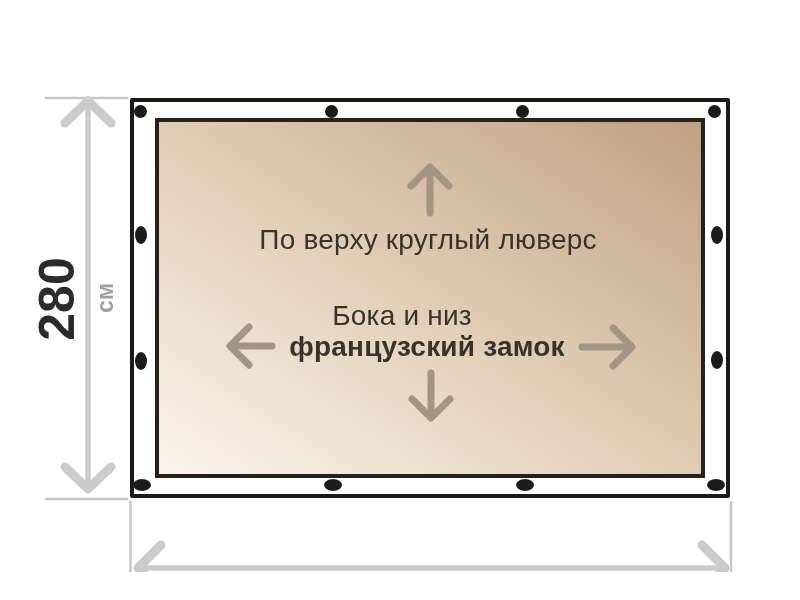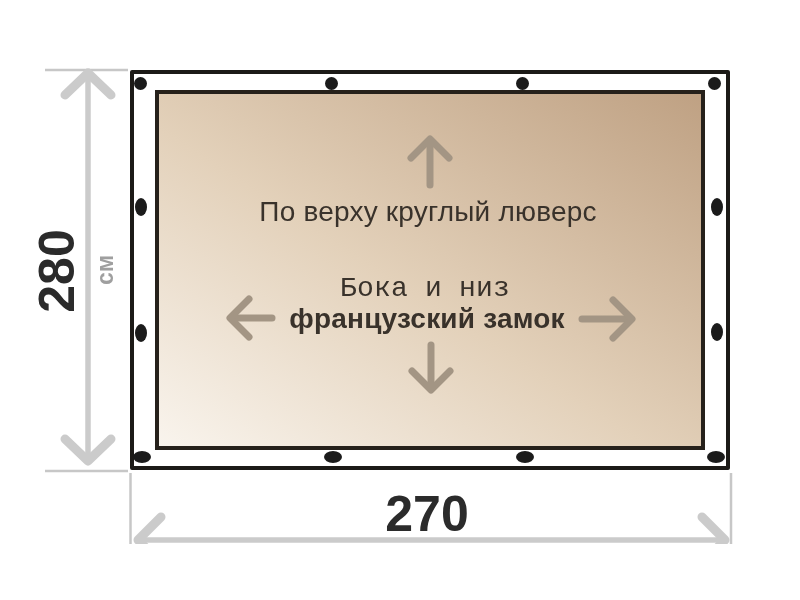--- a/index.html
+++ b/index.html
@@ -1,18 +1,19 @@
 <!DOCTYPE html>
 <html><head>
 <meta charset="utf-8">
 <style>
   html,body{margin:0;padding:0;background:#ffffff;}
   .stage{
     position:relative;width:800px;height:544px;background:#ffffff;overflow:hidden;
     font-family:"Liberation Sans", sans-serif;
+    margin-top:28px;
   }
   
   .tarp{
     position:absolute;left:130px;top:70px;width:600px;height:400px;
     box-sizing:border-box;border:4px solid #1c1a17;background:#ffffff;border-radius:2px;
   }
   
   .fabric{
     position:absolute;left:155px;top:90px;width:550px;height:360px;
     box-sizing:border-box;border:4px solid #26211b;
@@ -95,22 +96,21 @@
           <path d="M249 299 L230 318 L249 337"></path>
       </g>
       <g>
         <path d="M582 319 H628"></path>
           <path d="M613 300 L632 319 L613 338"></path>
       </g>
     </g>
   </svg>
 
   <div class="ann" style="left:428px;top:212px;">По верху круглый люверс</div>
-  <div class="ann" style="left:425px;top:288px;font-family:Liberation Mono, monospace;">Бока и низ</div>
+  <div class="ann" style="left:402px;top:288px;">Бока и низ</div>
   <div class="ann" style="left:427px;top:319px;font-weight:bold;">французский замок</div>
 
   <div class="dim-num vertical" style="left:57px;top:271px;">280</div>
   <div class="dim-unit vertical" style="left:105px;top:270px;">см</div>
 
-  <div class="dim-num" style="left:427px;top:514px;">270</div>
   <div class="dim-unit" style="left:430px;top:560px;">см</div>
 
 </div>
 
 </body></html>

